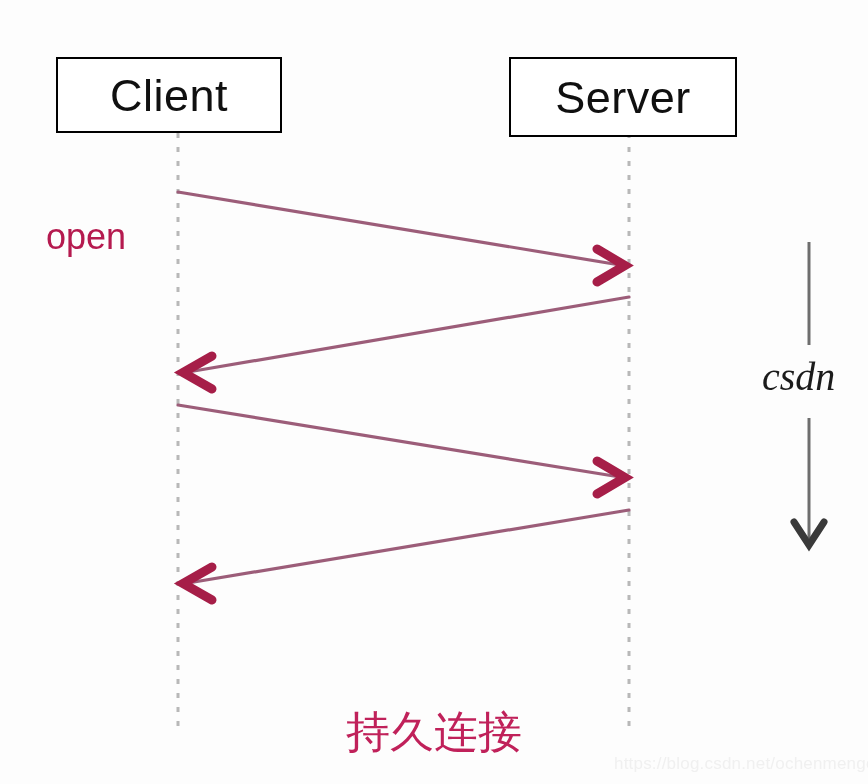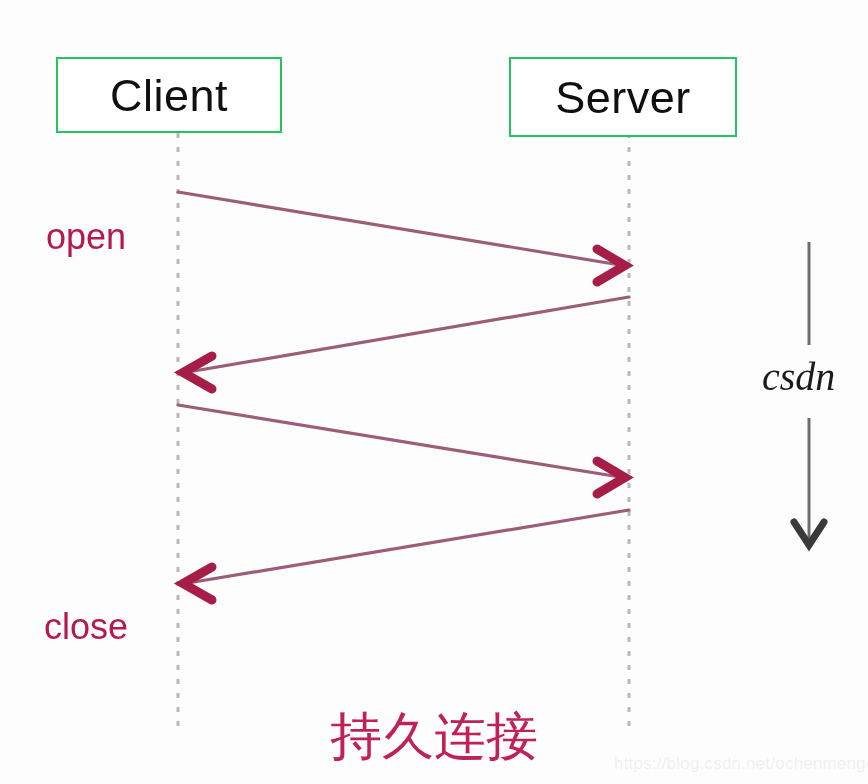--- a/index.html
+++ b/index.html
@@ -20,21 +20,21 @@
     position: absolute;
     left: 0;
     top: 0;
     width: 868px;
     height: 784px;
     display: block;
   }
   .lifeline-box {
     position: absolute;
     box-sizing: border-box;
-    border: 2px solid #22c55e;
+    border: 2px solid #000000;
     background: #ffffff;
     display: flex;
     align-items: center;
     justify-content: center;
   }
   .lifeline-box-label {
     font-family: "Liberation Sans", "DejaVu Sans", sans-serif;
     font-size: 45px;
     color: #101010;
     letter-spacing: 0.5px;
@@ -68,21 +68,21 @@
     white-space: nowrap;
   }
 
   #caption {
     position: absolute;
     left: 0;
     top: 708px;
     width: 868px;
     text-align: center;
     font-family: "DejaVu Sans", "Liberation Sans", sans-serif;
-    font-size: 52px;
+    font-size: 44px;
     color: #c0215a;
     line-height: 1.1;
     white-space: nowrap;
   }
 
   #watermark {
     position: absolute;
     left: 614px;
     top: 754px;
     font-family: "Liberation Sans", "DejaVu Sans", sans-serif;
@@ -139,21 +139,20 @@
   <div id="client-box" class="lifeline-box">
     <span class="lifeline-box-label">Client</span>
   </div>
 
   <div id="server-box" class="lifeline-box">
     <span class="lifeline-box-label">Server</span>
   </div>
 
   <div id="label-open" class="msg-label">open</div>
 
-  <div id="label-close" class="msg-label">close</div>
 
   <div id="time-label">csdn</div>
 
   <div id="caption">持久连接</div>
 
   <div id="watermark">https://blog.csdn.net/ochenmengo</div>
 
 </div>
 
 </body></html>

